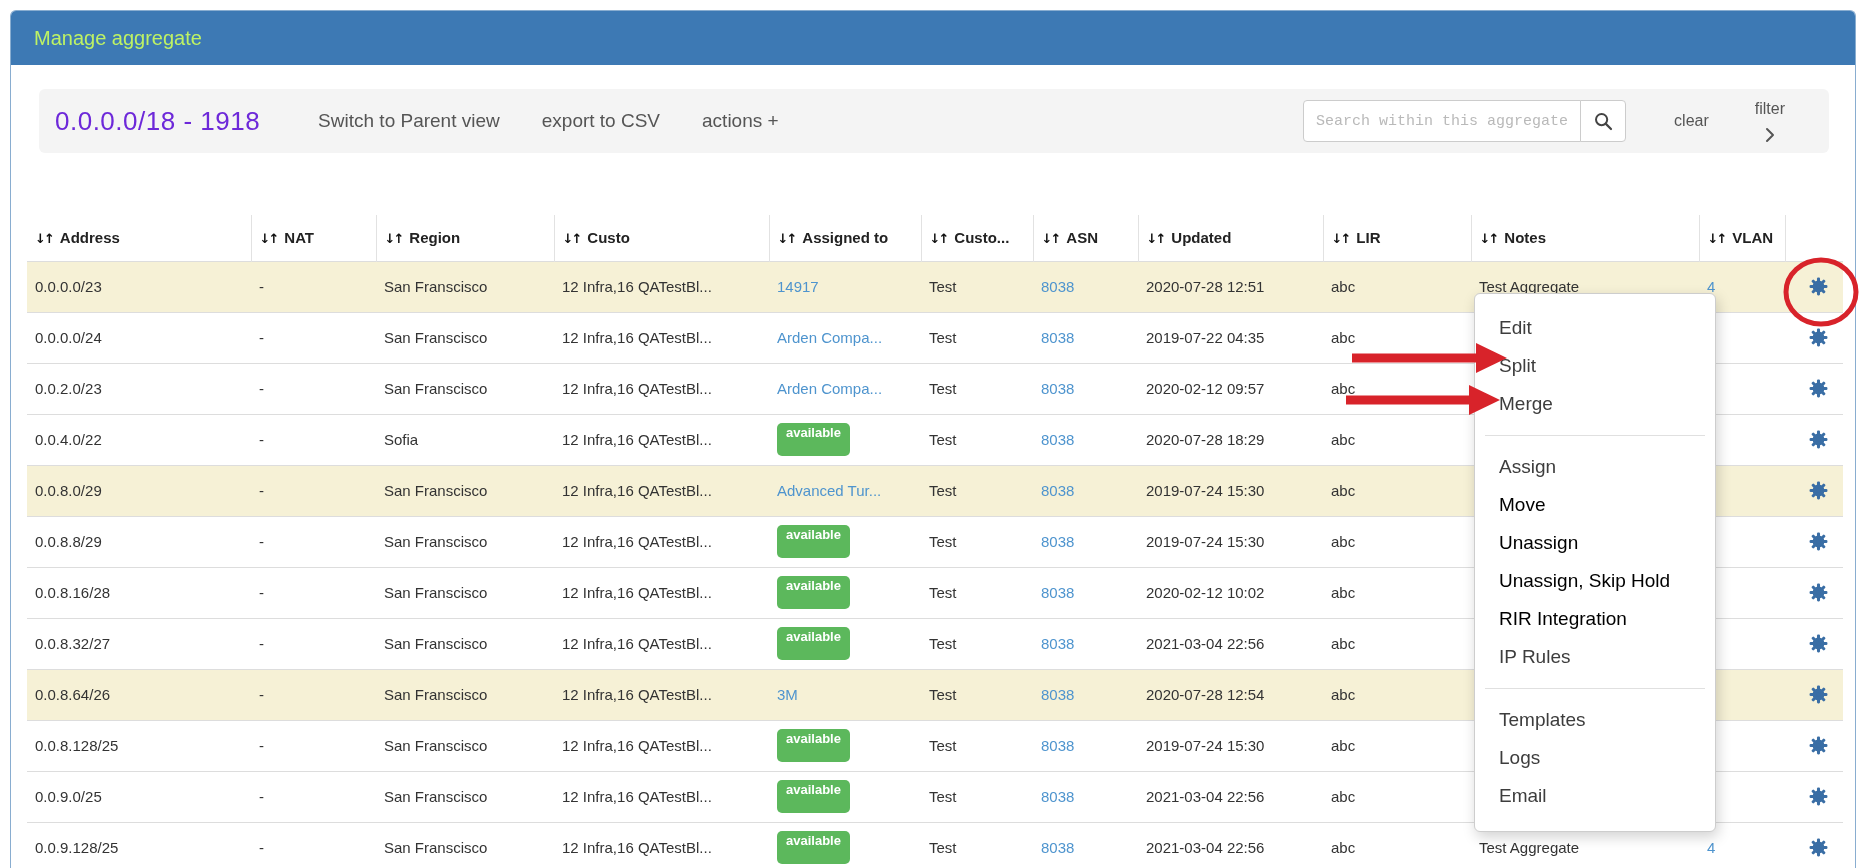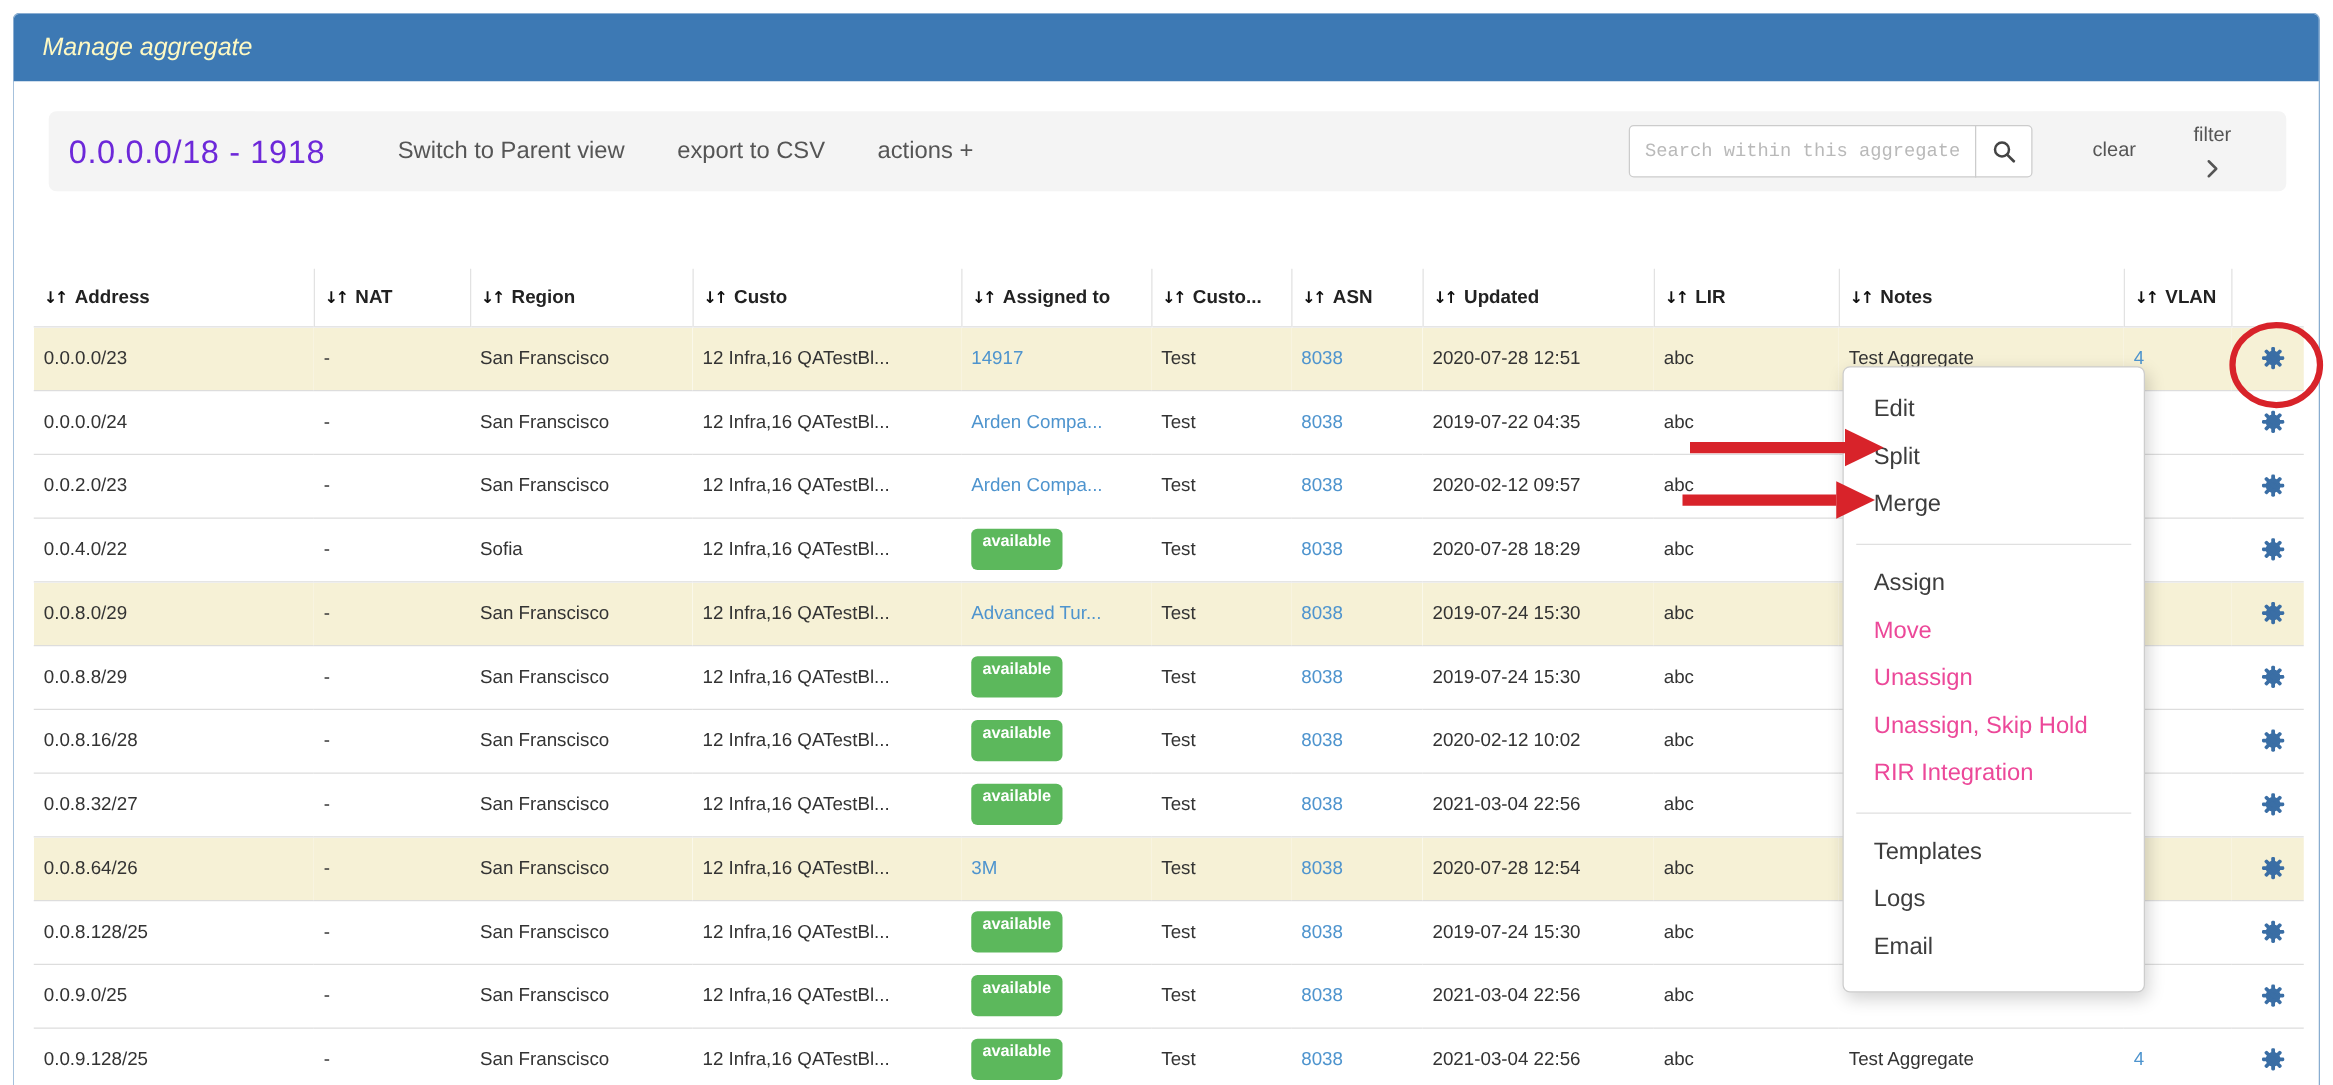--- a/index.html
+++ b/index.html
@@ -5,21 +5,21 @@
   *{box-sizing:border-box;margin:0;padding:0}
   html,body{width:1866px;height:868px;overflow:hidden;background:#fff;
     font-family:"Liberation Sans","DejaVu Sans",sans-serif;}
   .page{position:relative;width:1866px;height:868px;background:#fff;}
 
   
   .panel{position:absolute;left:10px;top:10px;width:1846px;height:858px;
     border:1px solid #89add0;border-bottom:none;border-radius:6px 6px 0 0;background:#fff;}
   .panel-header{height:54px;background:var(--accent,#3d79b4);border-radius:5px 5px 0 0;
     display:flex;align-items:center;padding-left:23px;}
-  .panel-title{color:#fef9c3;font-size:20px;font-style:italic;}
+  .panel-title{color:#bef264;font-size:20px;}
 
   
   .toolbar{margin:24px 26px 0 28px;height:64px;background:#f4f4f4;border-radius:6px;
     display:flex;align-items:center;}
   .agg-label{font-size:26px;color:#6d28d9;margin:0 16px 0 16px;letter-spacing:.5px;white-space:nowrap;}
   .tb-btn{background:none;border:none;font-size:19px;color:#555;margin-left:42px;cursor:pointer;
     font-family:inherit;white-space:nowrap;}
   .search-group{margin-left:auto;display:flex;align-items:center;}
   .search-input{width:278px;height:42px;border:1px solid #ccc;border-radius:4px 0 0 4px;
     padding:0 12px;font-size:15px;color:#555;background:#fff;outline:none;font-family:Liberation Mono, monospace;}
@@ -46,21 +46,21 @@
   .gear-cell{text-align:center;padding-left:0;}
   .gear-btn{background:none;border:none;cursor:pointer;color:var(--gear-blue,#3a6ea5);
     display:inline-block;padding:2px;vertical-align:middle;}
   .gear-btn svg{display:block;}
 
   
   .context-menu{position:absolute;left:1474px;top:293px;width:242px;background:#fff;
     border:1px solid #cdcdcd;border-radius:6px;box-shadow:2px 5px 14px rgba(0,0,0,.18);
     padding:15px 0 16px;z-index:10;}
   .menu-item{font-size:19px;line-height:38px;padding-left:24px;color:#3d3d3d;cursor:pointer;white-space:nowrap;}
-  .menu-item.disabled{color:#ec4899;cursor:default;}
+  .menu-item.disabled{color:#000000;cursor:default;}
   .menu-divider{border-top:1px solid #e0e0e0;margin:12px 10px;}
 
   
   .annotations{position:absolute;left:0;top:0;z-index:20;pointer-events:none;}
   .ann-stroke{stroke:var(--annotation-red,#d8232a);fill:none;}
   .ann-fill{fill:var(--annotation-red,#d8232a);}
 </style>
 </head>
 <body>
 
@@ -338,20 +338,21 @@
   <div class="context-menu" id="context-menu">
       <div class="menu-item">Edit</div>
       <div class="menu-item">Split</div>
       <div class="menu-item">Merge</div>
       <div class="menu-divider"></div>
       <div class="menu-item">Assign</div>
       <div class="menu-item disabled">Move</div>
       <div class="menu-item disabled">Unassign</div>
       <div class="menu-item disabled">Unassign, Skip Hold</div>
       <div class="menu-item disabled">RIR Integration</div>
+      <div class="menu-item">IP Rules</div>
       <div class="menu-divider"></div>
       <div class="menu-item">Templates</div>
       <div class="menu-item">Logs</div>
       <div class="menu-item">Email</div>
     </div>
 
   <svg class="annotations" width="1866" height="868" viewBox="0 0 1866 868">
     <ellipse cx="1821" cy="292" rx="35" ry="32" class="ann-stroke" stroke-width="5"></ellipse>
     <g>
       <line x1="1352" y1="358" x2="1476" y2="358" class="ann-stroke" stroke-width="9"></line>

